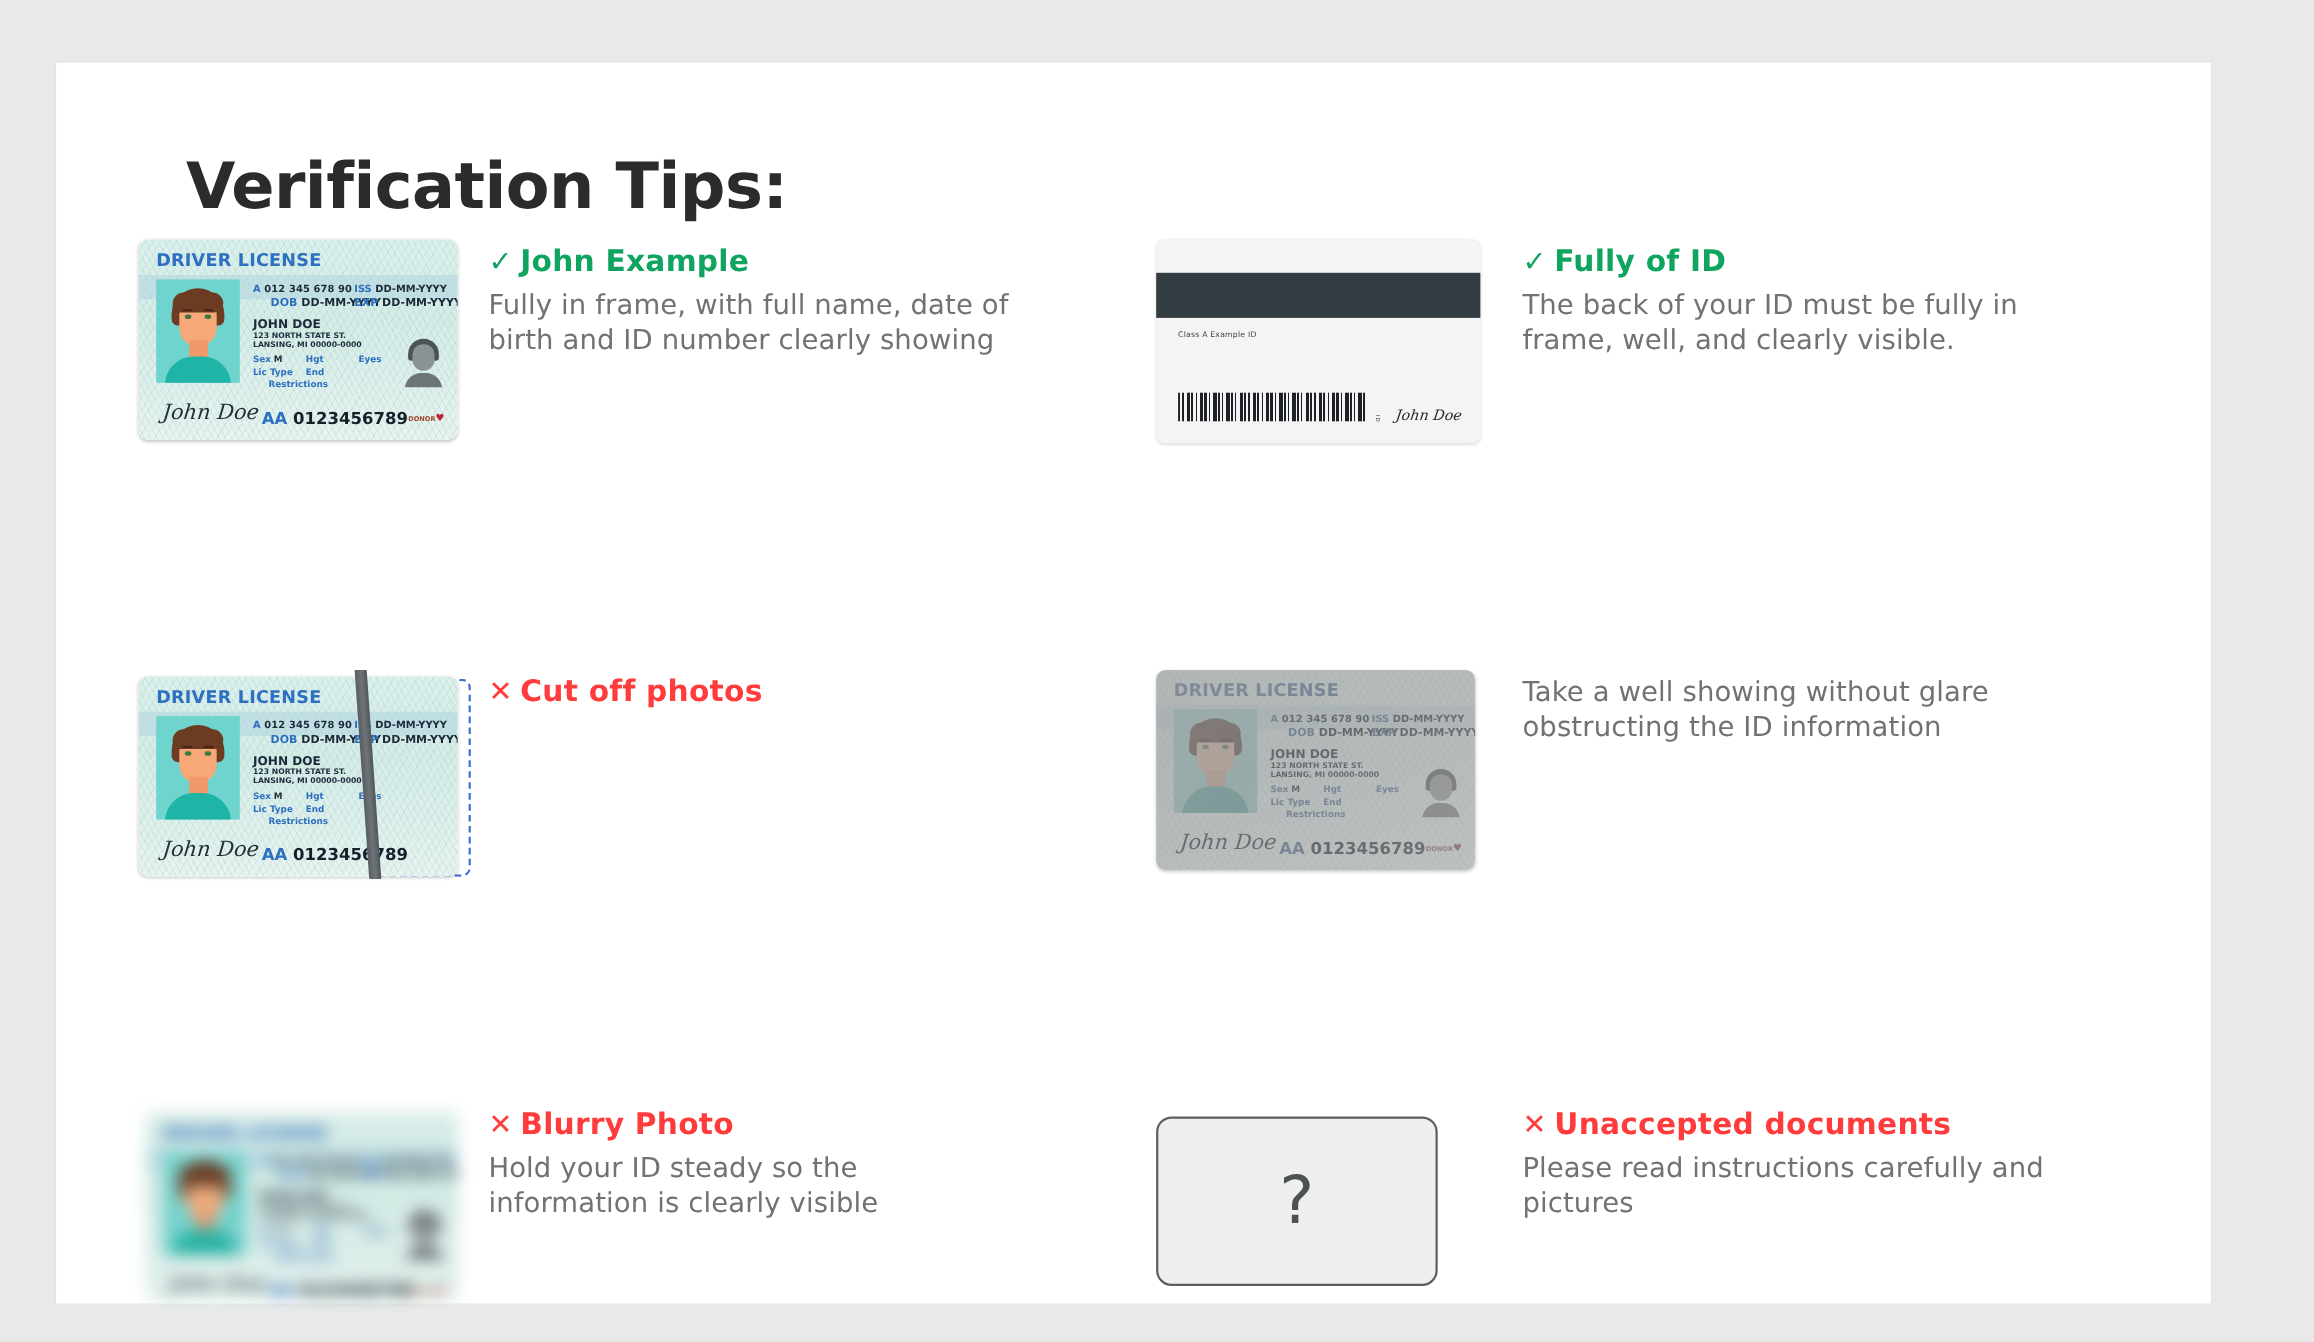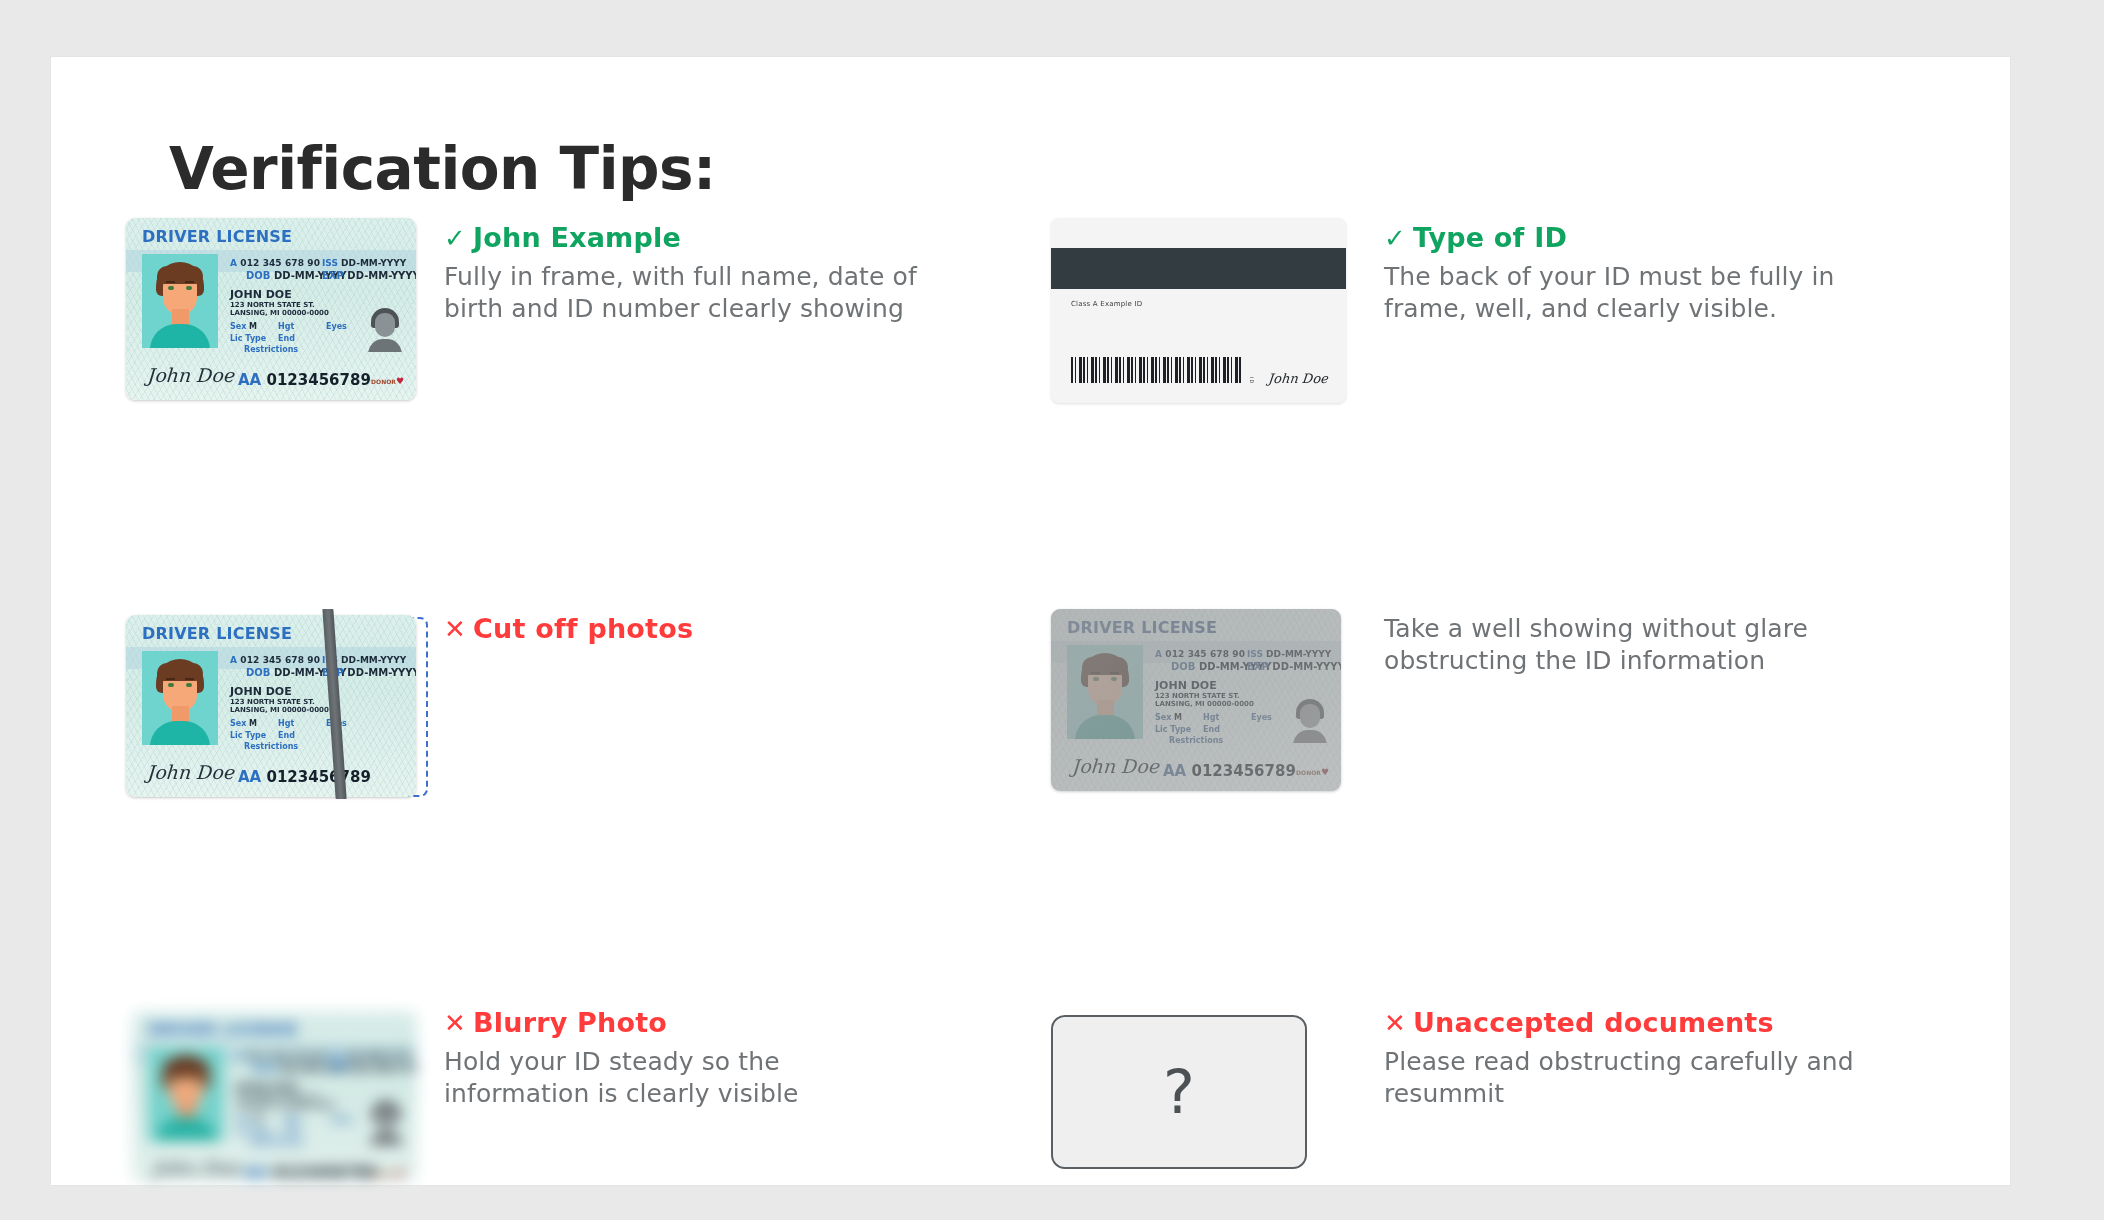--- a/index.html
+++ b/index.html
@@ -320,21 +320,21 @@
           <div class="back-card">
             <div class="stripe"></div>
             <div class="class-text">Class A Example ID</div>
             <div class="barcode"></div>
             <div class="vcode">ID</div>
             <div class="back-sign">John Doe</div>
           </div>
         </div>
         <div class="text-col">
           <div class="tip-heading good">
-            <span class="mark">✓</span><span>Type of ID</span>
+            <span class="mark">✓</span><span>Fully of ID</span>
           </div>
           <div class="tip-body">The back of your ID must be fully in frame, well, and clearly visible.</div>
         </div>
       </div>
 
     </div>
 
     <div class="row-spacer-1"></div>
 
     <div class="tip-row">
@@ -485,20 +485,20 @@
       <div class="tip-cell">
         <div class="visual-col wide">
           <div class="unknown-box">
             <span class="qmark">?</span>
           </div>
         </div>
         <div class="text-col">
           <div class="tip-heading bad">
             <span class="mark">✕</span><span>Unaccepted documents</span>
           </div>
-          <div class="tip-body">Please read obstructing carefully and resummit</div>
+          <div class="tip-body">Please read instructions carefully and pictures</div>
         </div>
       </div>
 
     </div>
 
   </div>
 </div>
 
 </body></html>

